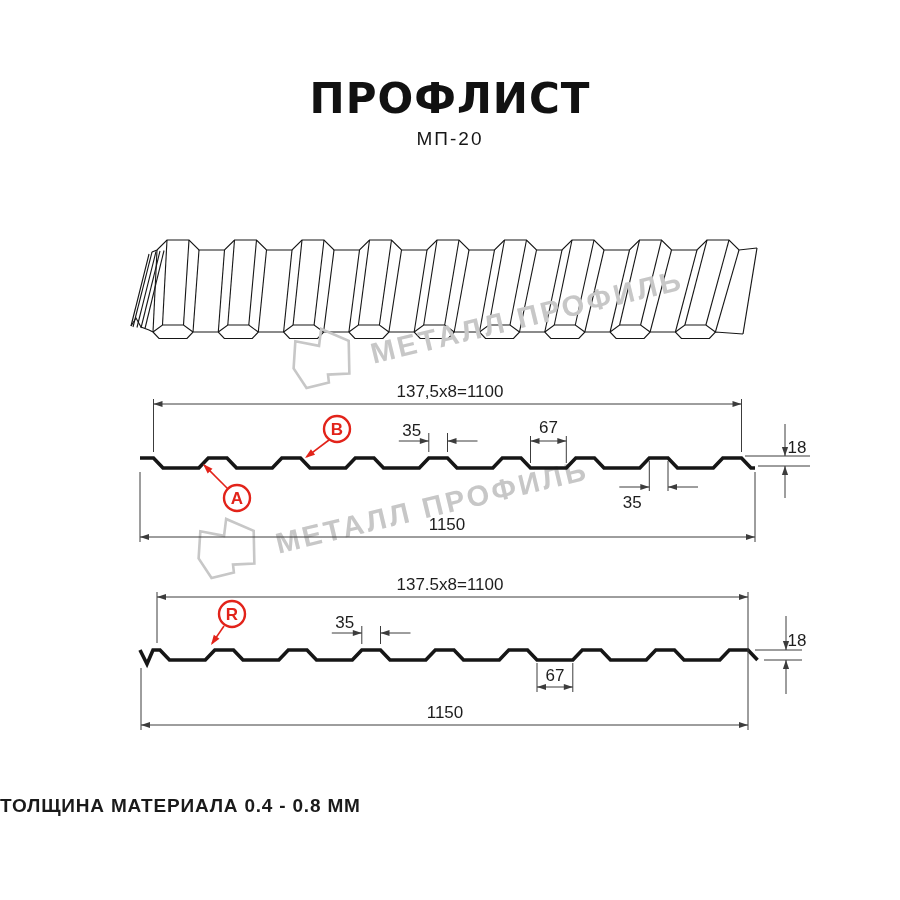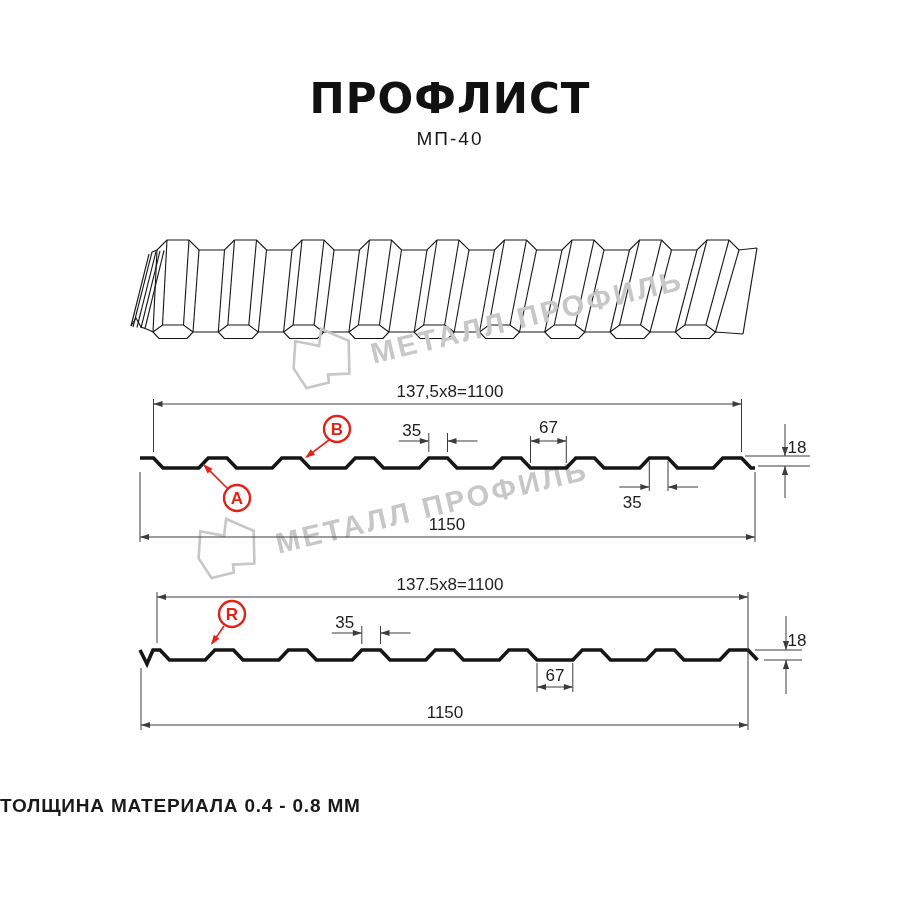--- a/index.html
+++ b/index.html
@@ -13,21 +13,21 @@
   .footer{position:absolute;top:795px;left:0;width:900px;text-align:left;
          font-size:19px;font-weight:bold;letter-spacing:0.8px;color:#1a1a1a;}
   svg{position:absolute;top:0;left:0;}
   text{font-family:"Liberation Sans", sans-serif;}
 </style>
 </head>
 <body>
 
 <div class="stage">
   <div class="title">ПРОФЛИСТ</div>
-  <div class="subtitle">МП-40</div>
+  <div class="subtitle">МП-20</div>
   <svg id="cad" width="900" height="900" viewBox="0 0 900 900">
       <g>
         <path d="M152,252 L157,250 L167,240 L189,240 L199,250 L224.5,250 L234.5,240 L256.5,240 L266.5,250 L292,250 L302,240 L324,240 L334,250 L359.5,250 L369.5,240 L391.5,240 L401.5,250 L427,250 L437,240 L459,240 L469,250 L494.5,250 L504.5,240 L526.5,240 L536.5,250 L562,250 L572,240 L594,240 L604,250 L629.5,250 L639.5,240 L661.5,240 L671.5,250 L697,250 L707,240 L729,240 L739,250 L757,248" fill="none" stroke="#161616" stroke-width="1.15" stroke-linejoin="miter"></path>
         <path d="M149,330 L153,332 L159,338.5 L187,338.5 L193,332 L218.3,332 L224.3,338.5 L252.3,338.5 L258.3,332 L283.6,332 L289.6,338.5 L317.6,338.5 L323.6,332 L348.9,332 L354.9,338.5 L382.9,338.5 L388.9,332 L414.2,332 L420.2,338.5 L448.2,338.5 L454.2,332 L479.5,332 L485.5,338.5 L513.5,338.5 L519.5,332 L544.8,332 L550.8,338.5 L578.8,338.5 L584.8,332 L610.1,332 L616.1,338.5 L644.1,338.5 L650.1,332 L675.4,332 L681.4,338.5 L709.4,338.5 L715.4,332 L743,334" fill="none" stroke="#161616" stroke-width="1.15" stroke-linejoin="miter"></path>
         <path d="M153,332 L162.5,325 L183.5,325 L193,332" fill="none" stroke="#161616" stroke-width="1.05" stroke-linejoin="miter"></path>
         <line x1="157" y1="250" x2="153" y2="332" stroke="#161616" stroke-width="1.1"></line>
         <line x1="167" y1="240" x2="162.5" y2="325" stroke="#161616" stroke-width="1.1"></line>
         <line x1="189" y1="240" x2="183.5" y2="325" stroke="#161616" stroke-width="1.1"></line>
         <line x1="199" y1="250" x2="193" y2="332" stroke="#161616" stroke-width="1.1"></line>
         <path d="M218.3,332 L227.8,325 L248.8,325 L258.3,332" fill="none" stroke="#161616" stroke-width="1.05" stroke-linejoin="miter"></path>

